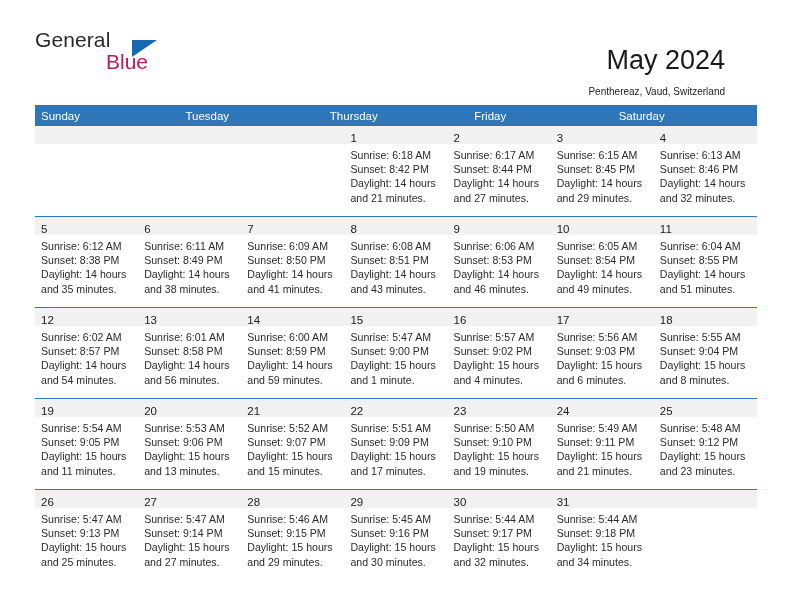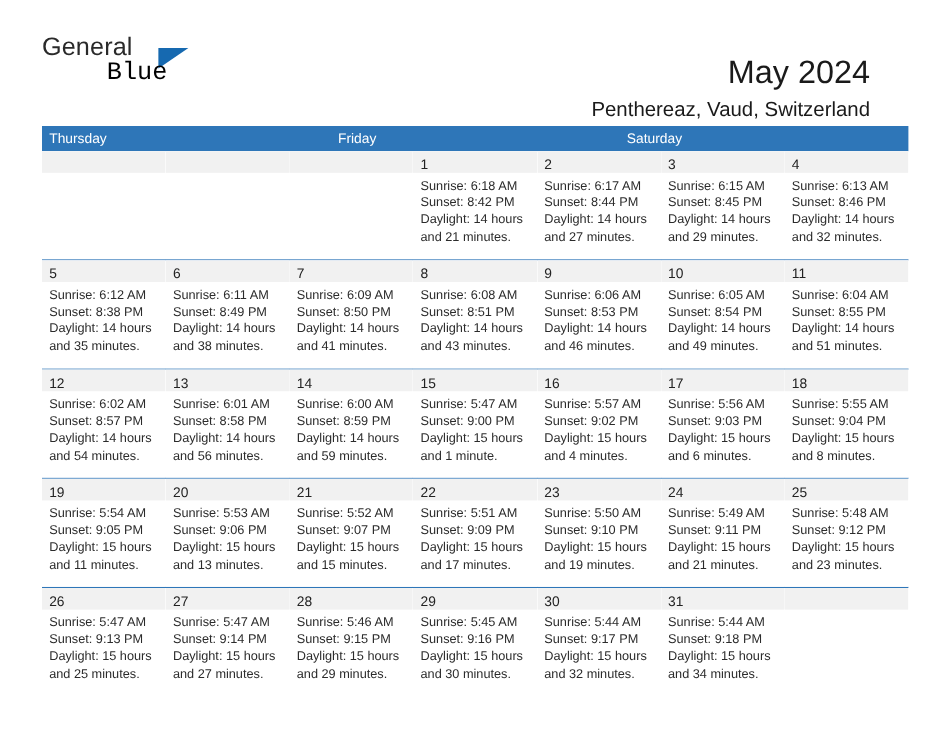--- a/index.html
+++ b/index.html
@@ -40,25 +40,25 @@
     position: absolute;
     left: 0;
     top: 0;
     font-size: 21px;
     letter-spacing: 0.1px;
     color: #2a2a2a;
     font-family: "Liberation Sans", sans-serif;
   }
   .logo-blue {
     position: absolute;
-    left: 54px;
+    left: 71px;
     top: 22px;
     font-size: 21px;
-    color: #000000;
-    font-family: Liberation Mono, monospace;
+    color: #be185d;
+    font-family: Liberation Sans, sans-serif;
   }
   .logo-tri {
     position: absolute;
     left: 97px;
     top: 12px;
     width: 0;
     height: 0;
     border-left: 25px solid #1669b0;
     border-bottom: 17px solid transparent;
   }
@@ -70,21 +70,21 @@
     text-align: right;
     margin-top: 16px;
   }
   .cal-title {
     font-size: 27px;
     color: #1a1a1a;
     line-height: 32px;
     white-space: nowrap;
   }
   .cal-sub {
-    font-size: 17px;
+    font-size: 10px;
     color: #1a1a1a;
     line-height: 20px;
     margin-top: 6px;
     white-space: nowrap;
   }
 
   
   .grid {
     position: absolute;
     left: 35px;
@@ -157,20 +157,22 @@
       <span class="logo-blue">Blue</span>
     </div>
     <div class="titles">
       <div class="cal-title">May 2024</div>
       <div class="cal-sub">Penthereaz, Vaud, Switzerland</div>
     </div>
   </div>
 
   <div class="grid">
     <div class="dow-row">
+        <div class="dow">Sunday</div>
+        <div class="dow">Tuesday</div>
         <div class="dow">Thursday</div>
         <div class="dow">Friday</div>
         <div class="dow">Saturday</div>
       </div>
     <div id="weeks-container">
         <div class="week">
           <div class="cell empty">
             <div class="daynum-band"><span class="daynum"></span></div>
             <div class="cell-body"></div>
           </div>

